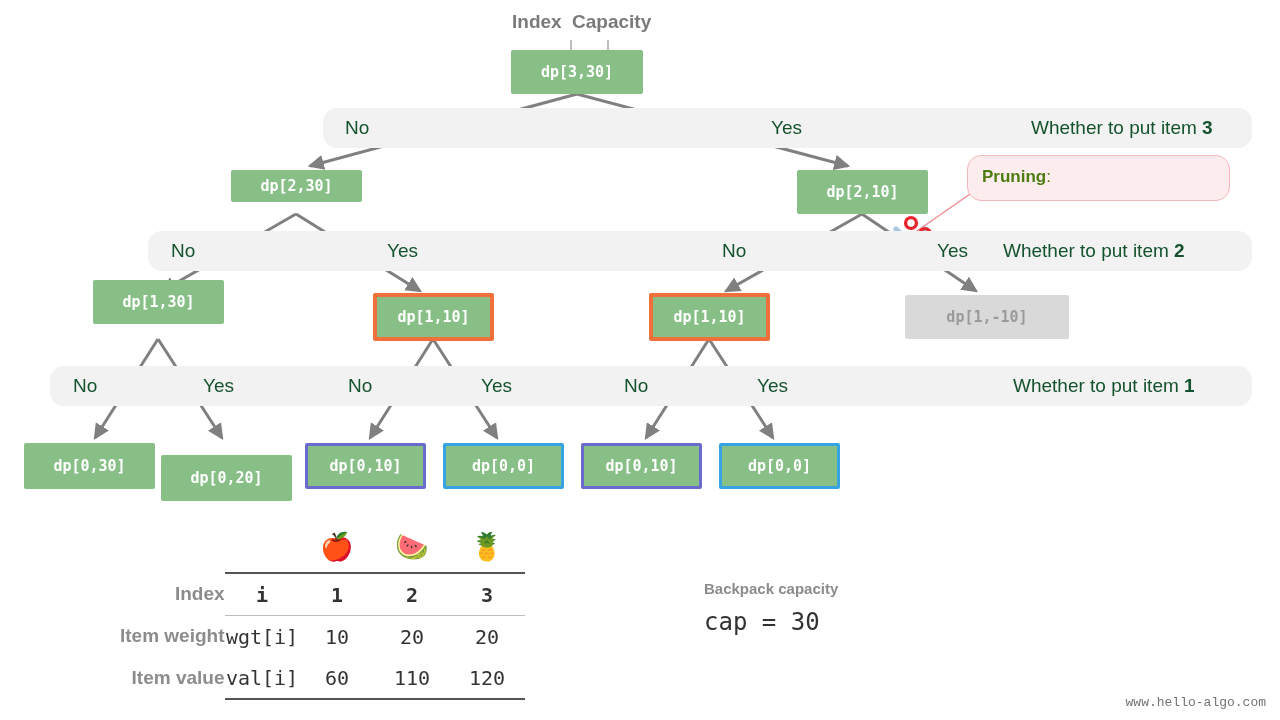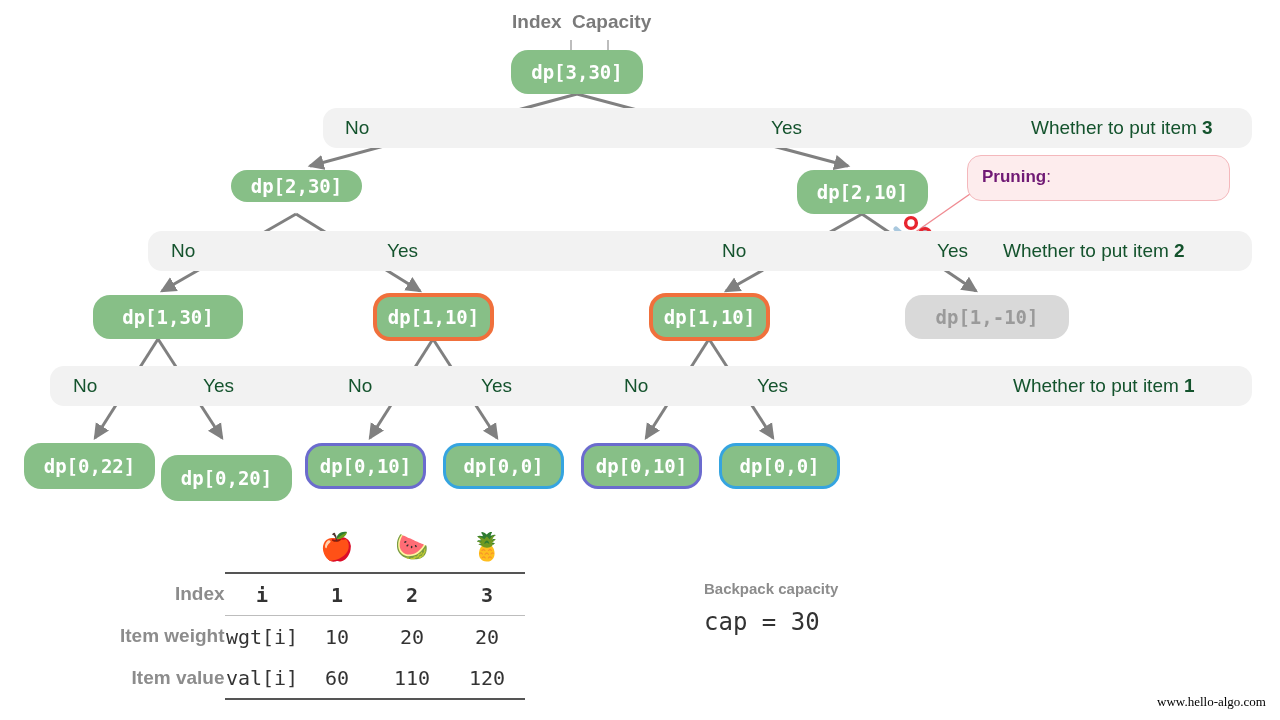--- a/index.html
+++ b/index.html
@@ -16,42 +16,42 @@
     position:absolute;background:#f2f2f2;border-radius:14px;height:40px;
     display:flex;align-items:center;
   }
   .band-label{
     position:absolute;color:#14532d;font-size:19px;white-space:nowrap;
   }
 
   
   .node{
     position:absolute;box-sizing:border-box;
-    background:#87bf87;color:#ffffff;border-radius:17px;
+    background:#87bf87;color:#ffffff;border-radius:2px;
     font-family:"DejaVu Sans Mono","Liberation Mono",monospace;
-    font-size:19px;font-weight:bold;
+    font-size:15px;font-weight:bold;
     display:flex;align-items:center;justify-content:center;
     letter-spacing:0px;
     text-align:center;
   }
   .node.orange{border:4px solid #f0703c;}
   .node.purple{border:3px solid #6b6bce;}
   .node.blue{border:3px solid #35a4e0;}
   .node.muted{background:#d9d9d9;color:#9a9a9a;border:none;}
 
   
   .ann{
     position:absolute;color:#7a7a7a;font-size:19px;font-weight:bold;white-space:nowrap;
   }
 
   
   .callout{
     position:absolute;box-sizing:border-box;
     background:#fdeced;border:1px solid #f4b8bc;border-radius:14px;
-    padding:9px 14px 10px 14px;color:#701a75;font-size:17px;line-height:1.45;
+    padding:9px 14px 10px 14px;color:#4d7c0f;font-size:17px;line-height:1.45;
   }
   .callout .bold{font-weight:bold;}
 
   
   .tbl{position:absolute;}
   .tbl table{border-collapse:collapse;}
   .tbl td{padding:0;}
   .rowlab{
     color:#8c8c8c;font-size:19px;font-weight:bold;text-align:right;
     padding-right:22px;white-space:nowrap;height:41px;
@@ -66,22 +66,22 @@
   .hr-mid{border-top:1px solid #bdbdbd;}
   .hr-bot{border-bottom:2px solid #555;}
 
   .cap{position:absolute;}
   .cap .cap-t{color:#8c8c8c;font-size:15px;font-weight:bold;}
   .cap .cap-v{
     font-family:"DejaVu Sans Mono","Liberation Mono",monospace;
     font-size:24px;color:#333;margin-top:11px;
   }
   .wm{
-    position:absolute;right:14px;bottom:10px;color:#000000;font-size:13px;
-    font-family:Liberation Serif, serif;
+    position:absolute;right:14px;bottom:10px;color:#737373;font-size:13px;
+    font-family:Liberation Mono, monospace;
   }
 </style>
 </head>
 <body>
 
 <div id="stage">
 
   <svg id="edges" viewBox="0 0 1280 720">
     <defs>
       <marker id="arrow" markerWidth="6" markerHeight="6" refX="4.6" refY="3" orient="auto" markerUnits="strokeWidth">
@@ -148,26 +148,26 @@
   <div class="band-label" style="left:757px;top:375px;">Yes</div>
   <div class="band-label" style="left:1013px;top:375px;">
     <span>Whether to put item </span><b>1</b>
   </div>
 
   <div class="node" style="left:511px;top:50px;width:132px;height:44px;">dp[3,30]</div>
 
   <div class="node" style="left:231px;top:170px;width:131px;height:32px;">dp[2,30]</div>
   <div class="node" style="left:797px;top:170px;width:131px;height:44px;">dp[2,10]</div>
 
-  <div class="node" style="left:93px;top:295px;width:150px;height:44px;">dp[1,30]</div>
+  <div class="node" style="left:93px;top:280px;width:131px;height:44px;">dp[1,30]</div>
   <div class="node orange" style="left:373px;top:293px;width:121px;height:48px;">dp[1,10]</div>
   <div class="node orange" style="left:649px;top:293px;width:121px;height:48px;">dp[1,10]</div>
   <div class="node muted" style="left:905px;top:295px;width:164px;height:44px;">dp[1,-10]</div>
 
-  <div class="node" style="left:24px;top:443px;width:131px;height:46px;">dp[0,22]</div>
+  <div class="node" style="left:24px;top:443px;width:131px;height:46px;">dp[0,30]</div>
   <div class="node" style="left:161px;top:443px;width:131px;height:46px;margin-top:12px;">dp[0,20]</div>
   <div class="node purple" style="left:305px;top:443px;width:121px;height:46px;">dp[0,10]</div>
   <div class="node blue" style="left:443px;top:443px;width:121px;height:46px;">dp[0,0]</div>
   <div class="node purple" style="left:581px;top:443px;width:121px;height:46px;">dp[0,10]</div>
   <div class="node blue" style="left:719px;top:443px;width:121px;height:46px;">dp[0,0]</div>
 
   <div class="callout" style="left:967px;top:155px;width:263px;">
     <div>
       <span class="bold">Pruning</span><span>:</span>
     </div>

